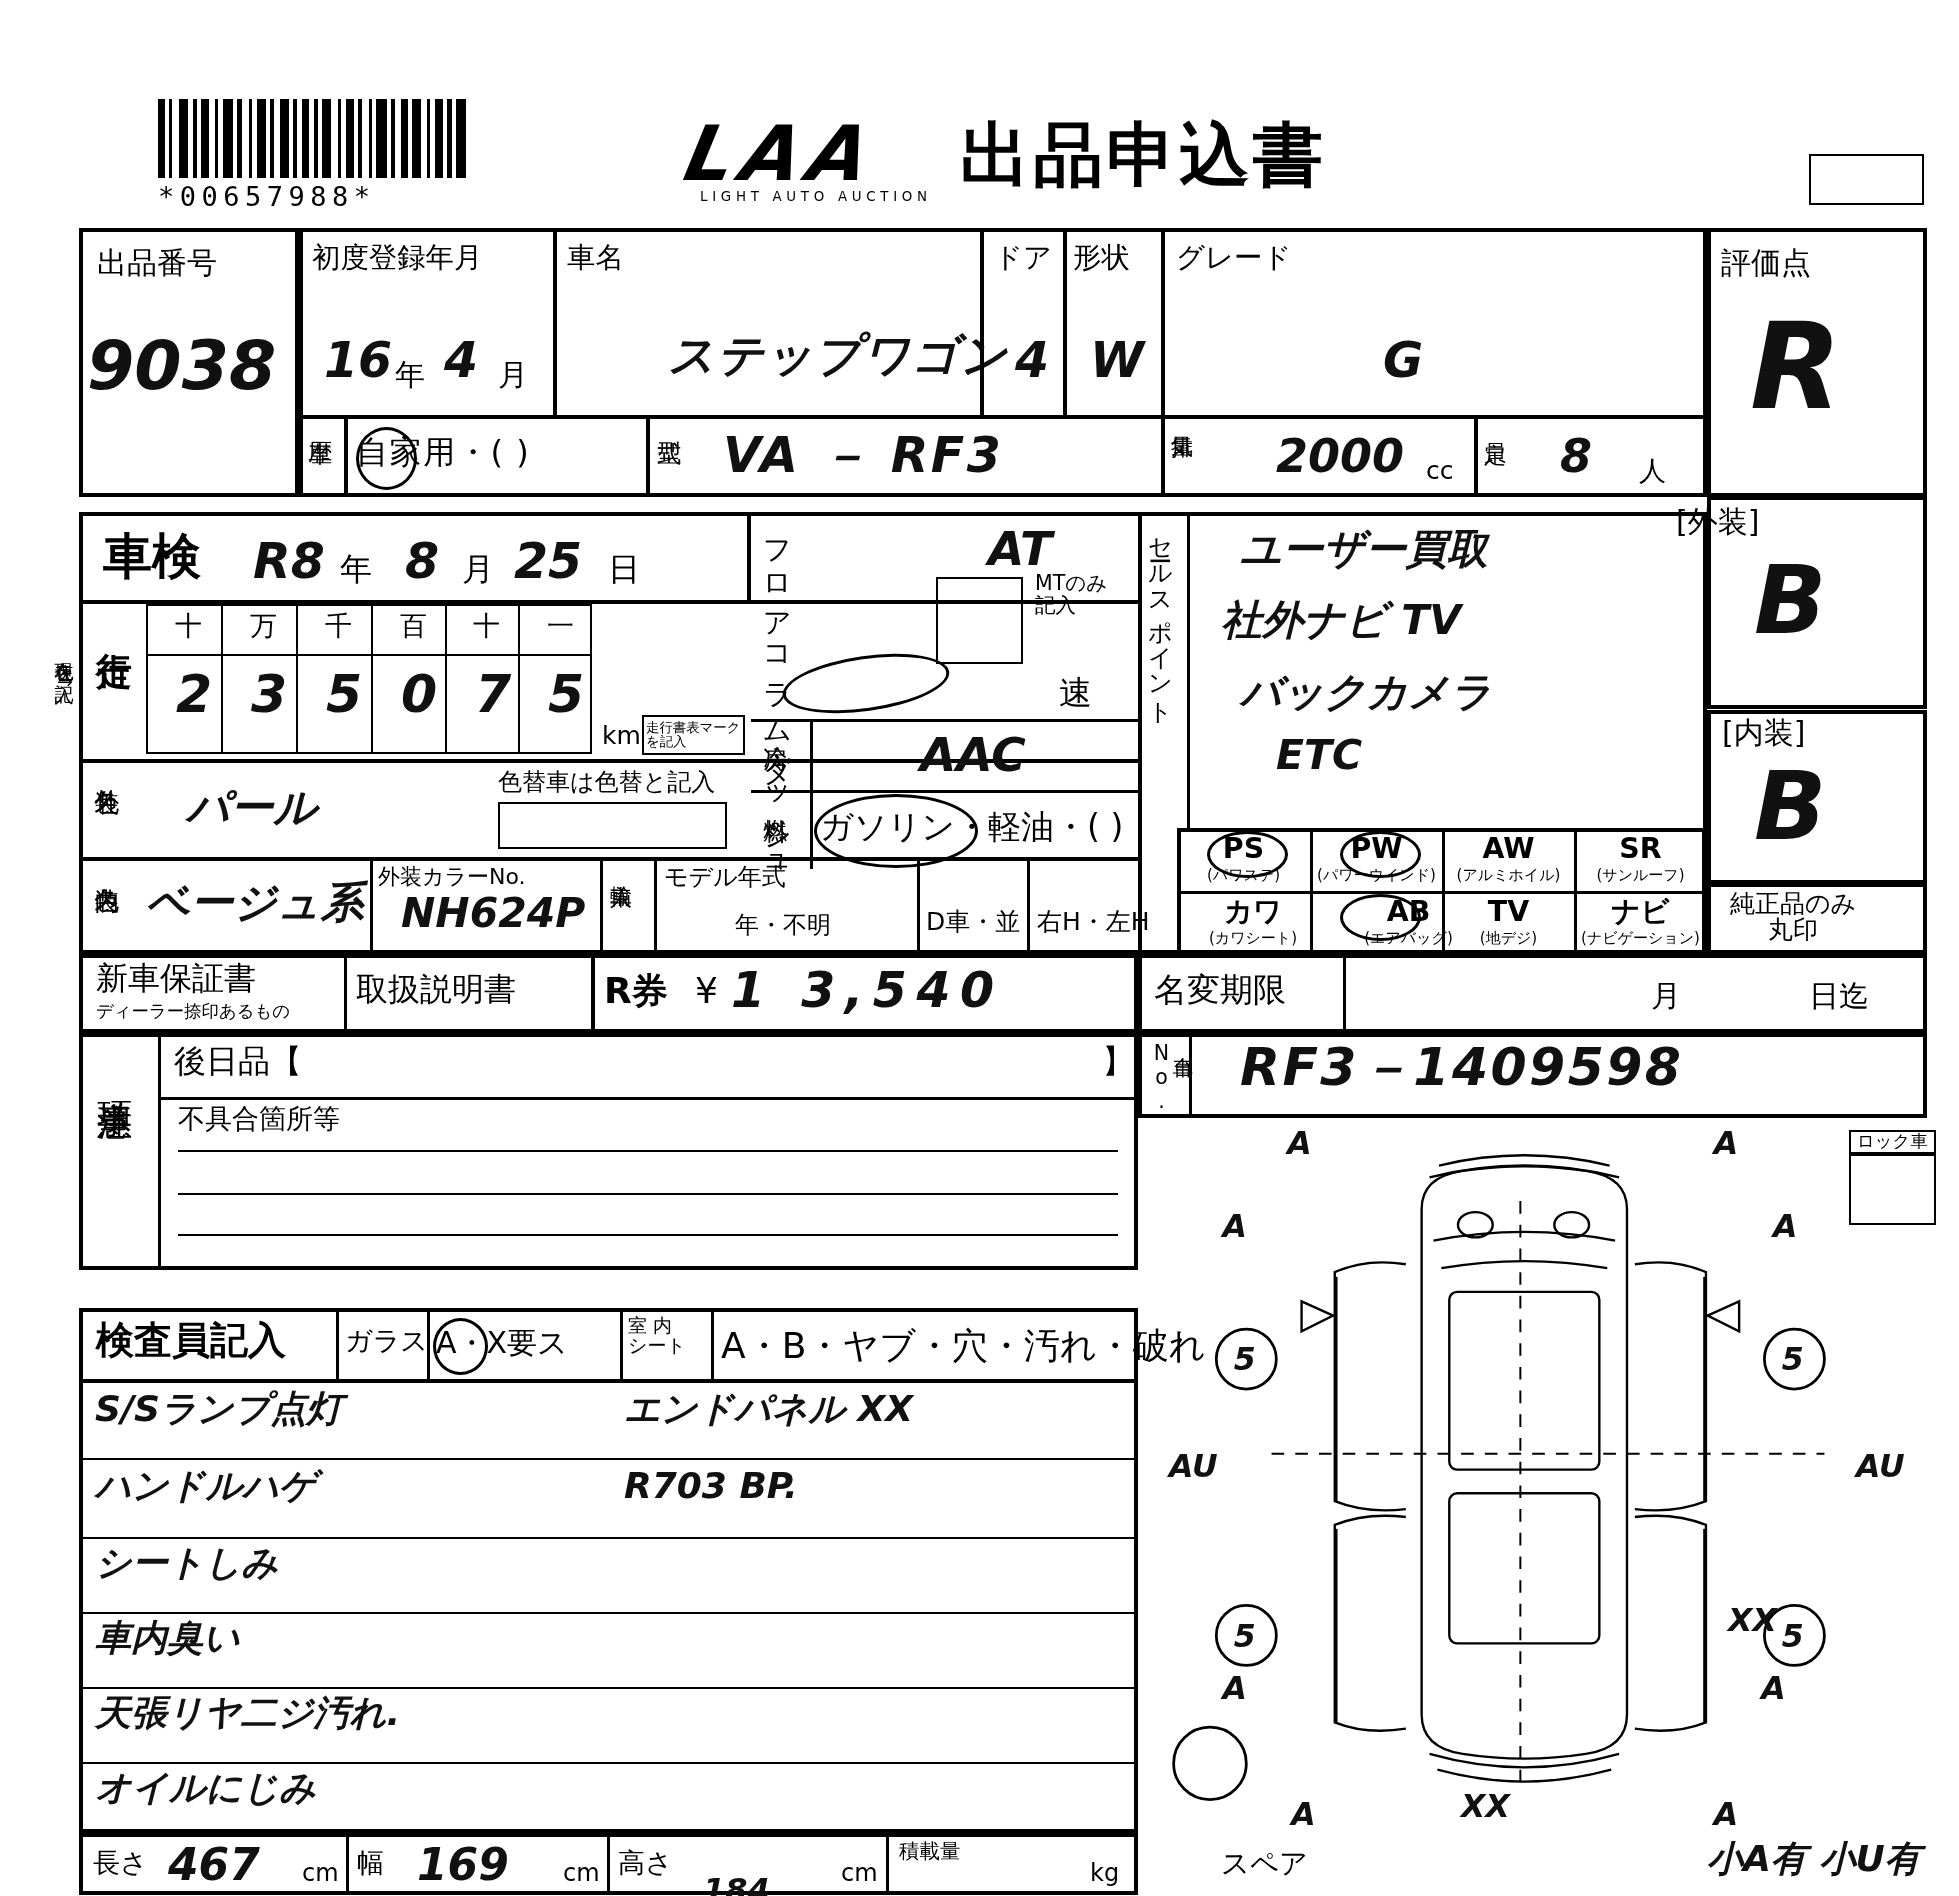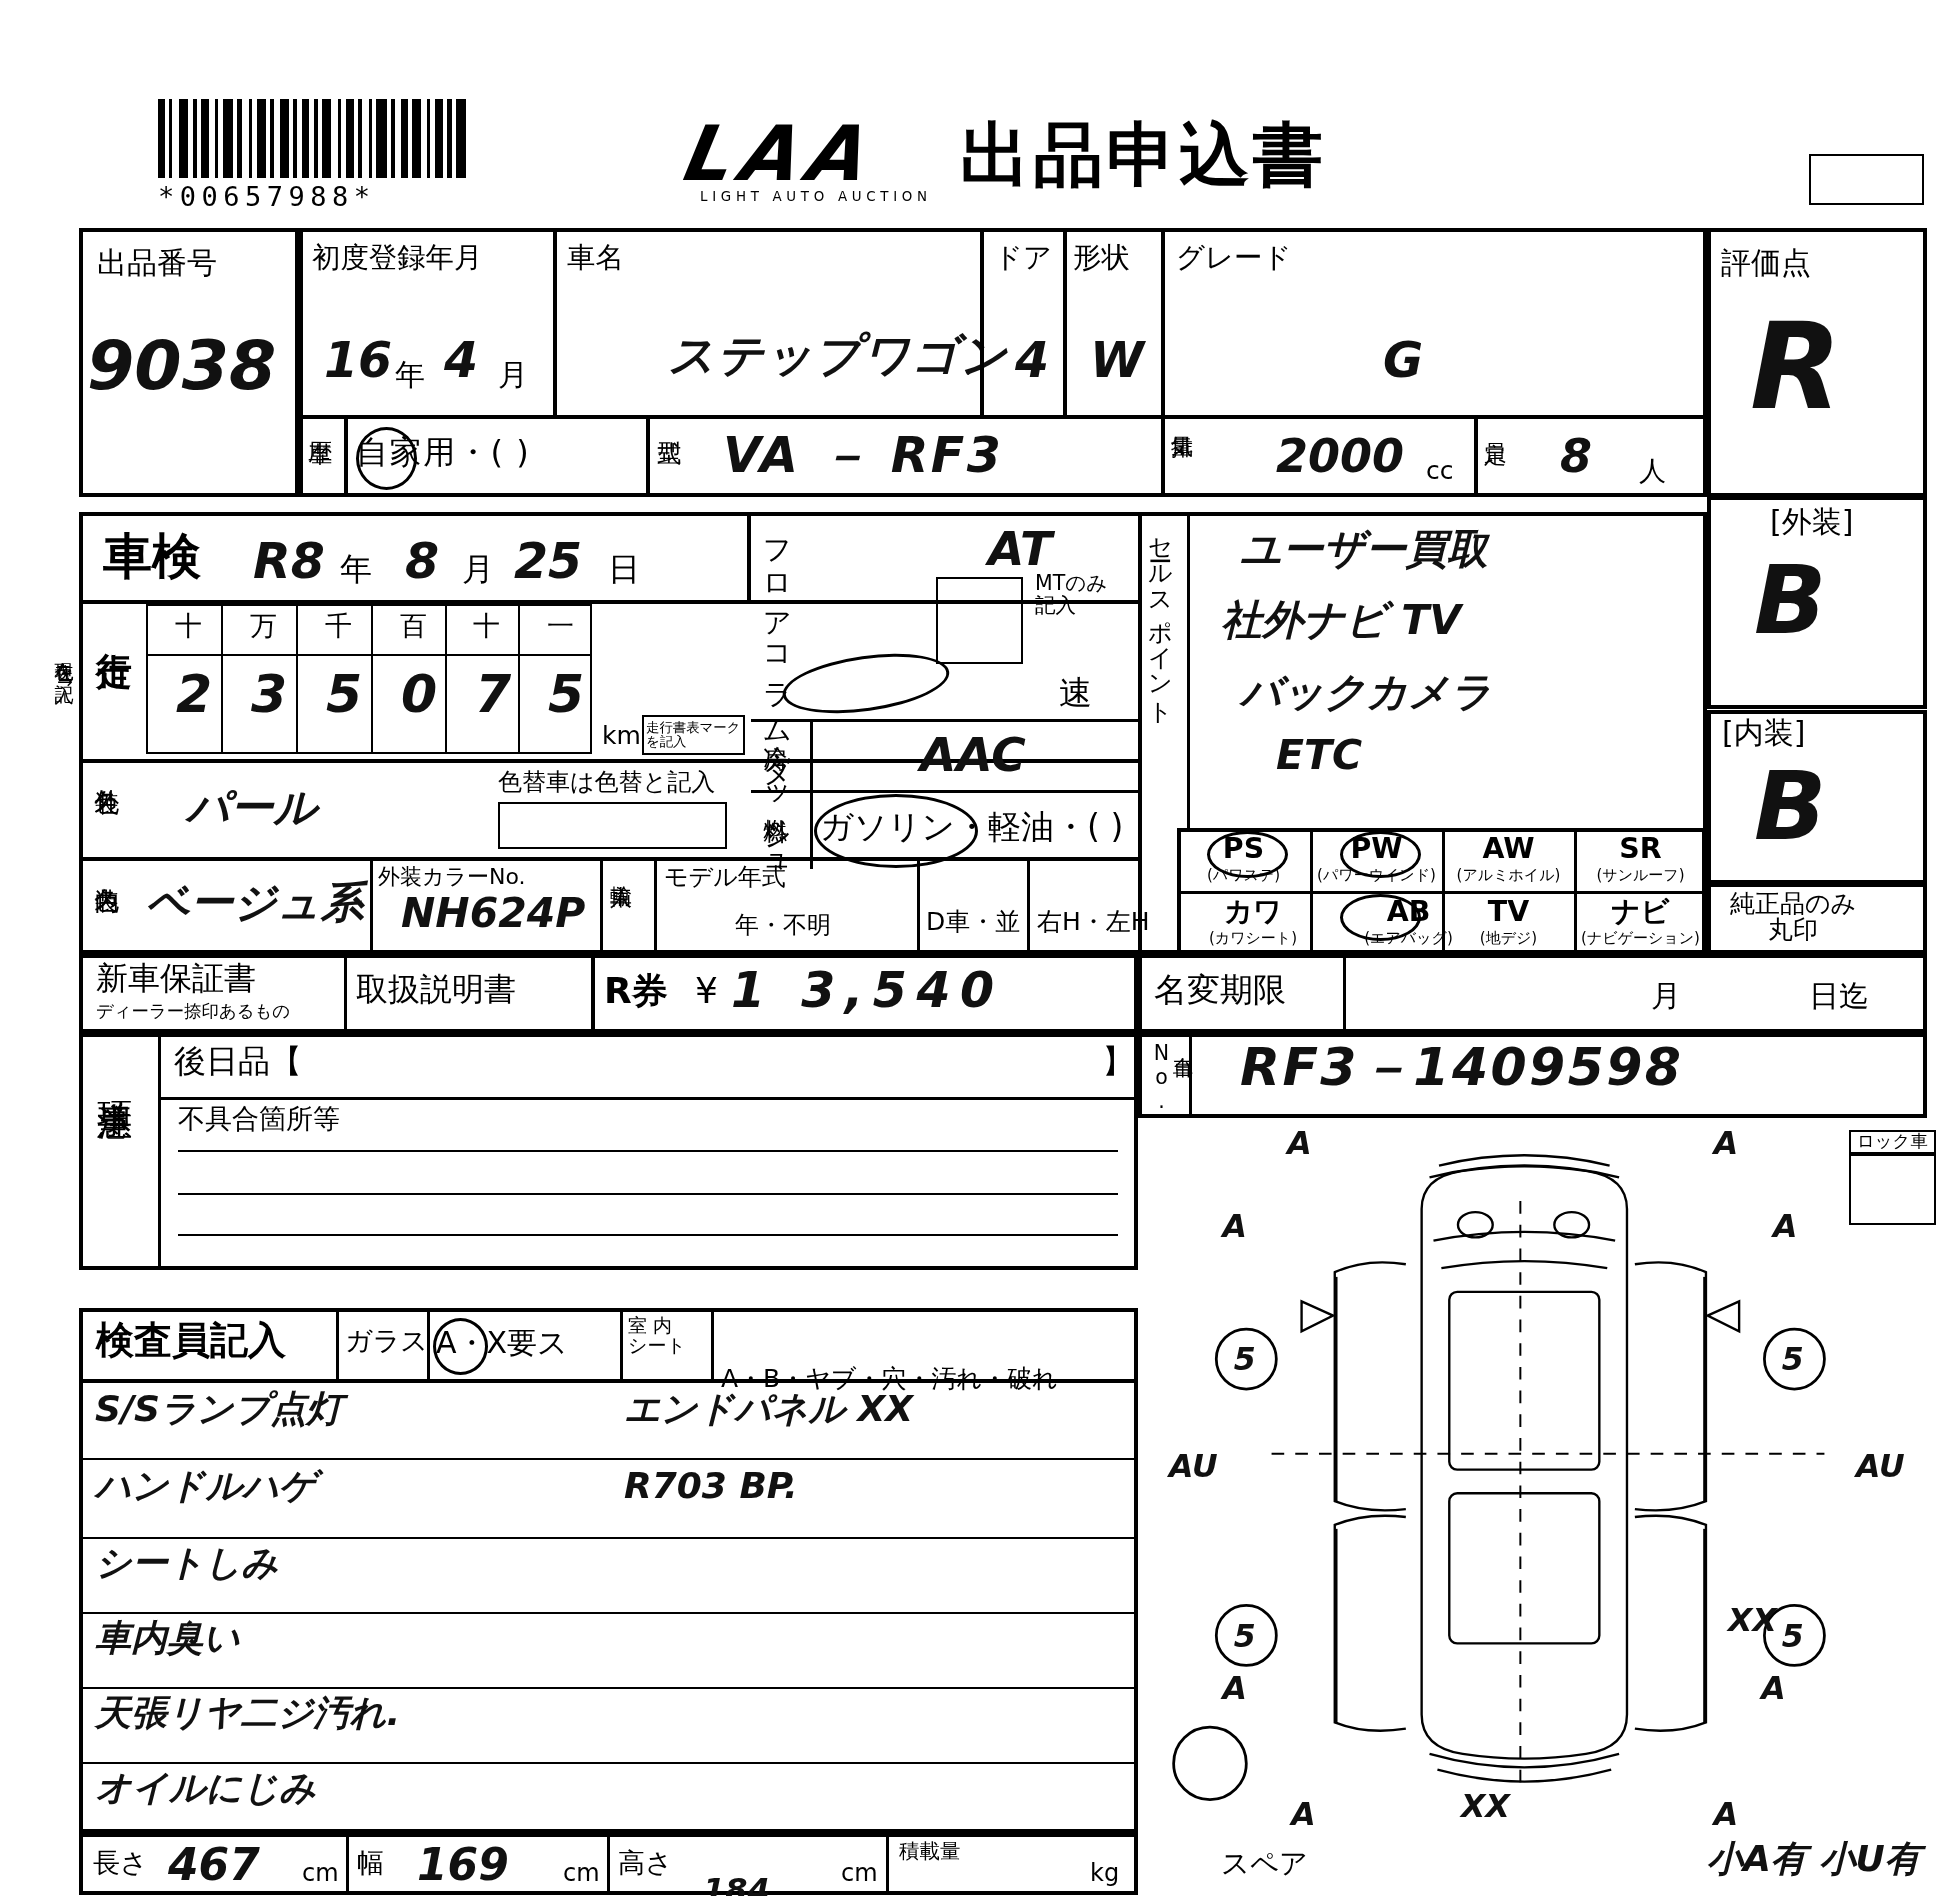--- a/index.html
+++ b/index.html
@@ -223,21 +223,21 @@
 
   <div class="vline" style="left:1187px;top:512px;width:3.2px;height:316px;"></div>
   <div class="lbl vert" style="left:1147px;top:521px;font-size:24px;">セールスポイント</div>
   <div class="hand" style="left:1240px;top:529px;font-size:41px;">ユーザー買取</div>
   <div class="hand" style="left:1221px;top:600px;font-size:41px;">社外ナビ TV</div>
   <div class="hand" style="left:1240px;top:672px;font-size:41px;">バックカメラ</div>
   <div class="hand" style="left:1276px;top:735px;font-size:41px;">ETC</div>
 
   <div class="bx2" style="left:1707px;top:496px;width:220px;height:213px;"></div>
   <div class="bx2" style="left:1707px;top:710px;width:220px;height:174px;"></div>
-  <div class="lbl" style="left:1770px;top:506px;font-size:30px;">[外装]</div>
+  <div class="lbl" style="left:1676px;top:506px;font-size:30px;">[外装]</div>
   <div class="hand" style="left:1754px;top:553px;font-size:95px;">B</div>
   <div class="lbl" style="left:1722px;top:717px;font-size:30px;">[内装]</div>
   <div class="hand" style="left:1754px;top:759px;font-size:95px;">B</div>
 
   <div class="bx2" style="left:1177px;top:828px;width:529px;height:126px;"></div>
   <div class="hline" style="left:1177px;top:891px;width:529px;height:3.2px;"></div>
   <div class="vline" style="left:1310px;top:828px;width:3.2px;height:126px;"></div>
   <div class="vline" style="left:1442px;top:828px;width:3.2px;height:126px;"></div>
   <div class="vline" style="left:1574px;top:828px;width:3.2px;height:126px;"></div>
   <div id="equip-cells">
@@ -320,21 +320,21 @@
   <div class="hline" style="left:79px;top:1379px;width:1059px;height:4px;"></div>
   <div class="lblb" style="left:96px;top:1321px;font-size:38px;">検査員記入</div>
   <div class="vline" style="left:336px;top:1308px;width:3.2px;height:71px;"></div>
   <div class="lbl" style="left:345px;top:1327px;font-size:27px;">ガラス</div>
   <div class="vline" style="left:427px;top:1308px;width:3.2px;height:71px;"></div>
   <div class="lbl" style="left:436px;top:1327px;font-size:30px;">A・X要ス</div>
   <div class="ell" style="left:433px;top:1318px;width:49px;height:51px;"></div>
   <div class="vline" style="left:620px;top:1308px;width:3.2px;height:71px;"></div>
   <div class="lbl" style="left:628px;top:1316px;font-size:19px;">室 内<br>シート</div>
   <div class="vline" style="left:711px;top:1308px;width:3.2px;height:71px;"></div>
-  <div class="lbl" style="left:721px;top:1327px;font-size:25px;margin-top:39px;">A・B・ヤブ・穴・汚れ・破れ</div>
+  <div class="lbl" style="left:721px;top:1327px;font-size:36px;">A・B・ヤブ・穴・汚れ・破れ</div>
 
   <div id="inspector-lines-left">
       <div class="hand" style="left: 95px; top: 1391px; font-size: 36px;">S/Sランプ点灯</div>
       <div class="hand" style="left: 95px; top: 1468px; font-size: 36px;">ハンドルハゲ</div>
       <div class="hand" style="left: 95px; top: 1545px; font-size: 36px;">シートしみ</div>
       <div class="hand" style="left: 95px; top: 1620px; font-size: 36px;">車内臭い</div>
       <div class="hand" style="left: 95px; top: 1695px; font-size: 36px;">天張リヤ二ジ汚れ.</div>
       <div class="hand" style="left: 95px; top: 1770px; font-size: 36px;">オイルにじみ</div>
     </div>
   <div id="inspector-lines-right">

